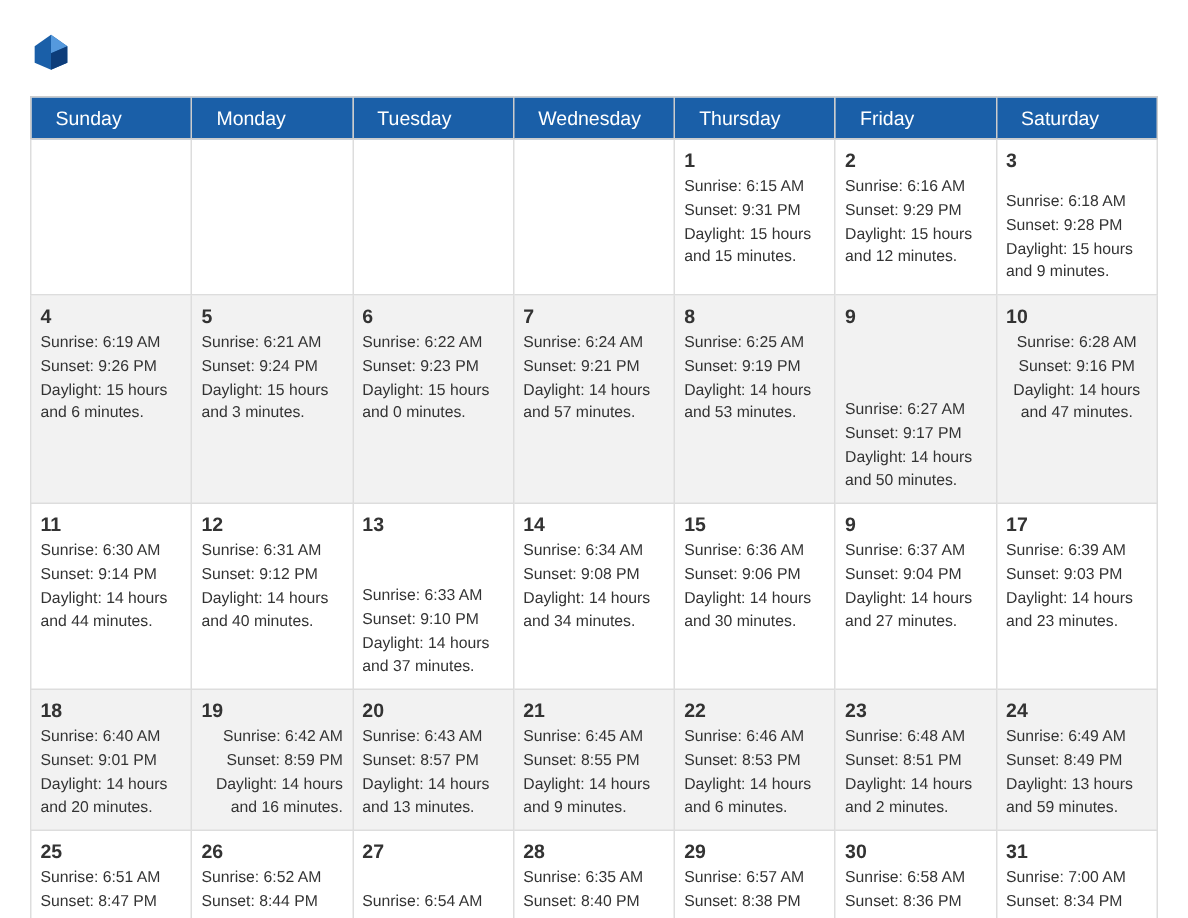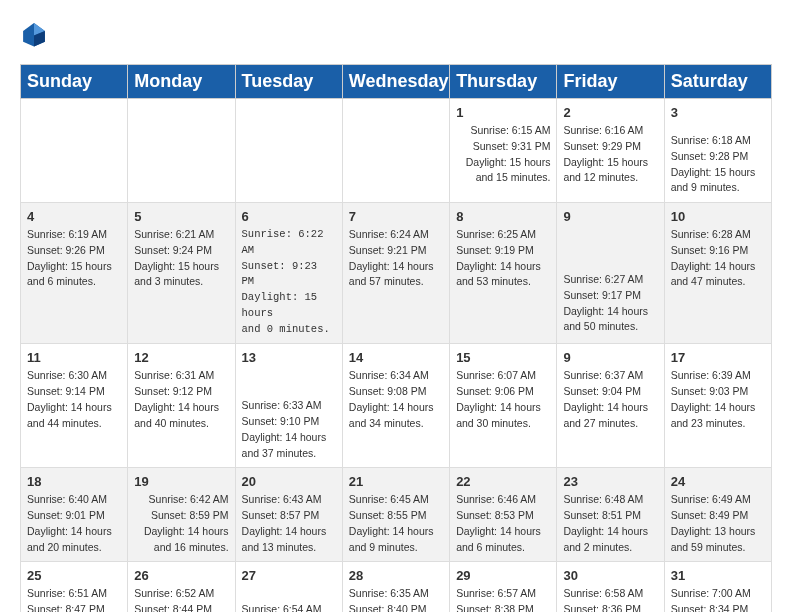--- a/index.html
+++ b/index.html
@@ -54,23 +54,23 @@
     }
     table {
       width: 100%;
       border-collapse: collapse;
       table-layout: fixed;
     }
     thead tr th {
       background: #1a5fa8;
       color: #fff;
       text-align: left;
-      padding: 6px 6px;
-      font-size: 18px;
-      font-weight: bold;
+      padding: 6px 16px;
+      font-size: 13px;
+      font-weight: normal;
       border: 1px solid #ccc;
     }
     tbody tr td {
       vertical-align: top;
       padding: 6px 6px;
       font-size: 11px;
       color: #333;
       border: 1px solid #ddd;
       height: 85px;
       background: #fff;
@@ -127,21 +127,21 @@
       </tr>
   </thead>
   <tbody id="calendar-body">
   <tr>
         <td class="empty-cell"></td>
         <td class="empty-cell"></td>
         <td class="empty-cell"></td>
         <td class="empty-cell"></td>
         <td>
           <span class="day-number">1</span>
-          <div class="day-info" style="white-space: pre-line; text-align: right;">Sunrise: 6:15 AM
+          <div class="day-info" style="white-space: pre-line;">Sunrise: 6:15 AM
 Sunset: 9:31 PM
 Daylight: 15 hours
 and 15 minutes.</div>
         </td>
         <td>
           <span class="day-number">2</span>
           <div class="day-info" style="white-space: pre-line;">Sunrise: 6:16 AM
 Sunset: 9:29 PM
 Daylight: 15 hours
 and 12 minutes.</div>
@@ -164,21 +164,21 @@
         </td>
         <td>
           <span class="day-number">5</span>
           <div class="day-info" style="white-space: pre-line;">Sunrise: 6:21 AM
 Sunset: 9:24 PM
 Daylight: 15 hours
 and 3 minutes.</div>
         </td>
         <td>
           <span class="day-number">6</span>
-          <div class="day-info" style="white-space: pre-line; font-family: Liberation Mono, monospace;">Sunrise: 6:22 AM
+          <div class="day-info" style="white-space: pre-line;">Sunrise: 6:22 AM
 Sunset: 9:23 PM
 Daylight: 15 hours
 and 0 minutes.</div>
         </td>
         <td>
           <span class="day-number">7</span>
           <div class="day-info" style="white-space: pre-line;">Sunrise: 6:24 AM
 Sunset: 9:21 PM
 Daylight: 14 hours
 and 57 minutes.</div>
@@ -192,21 +192,21 @@
         </td>
         <td>
           <span class="day-number">9</span>
           <div class="day-info" style="white-space: pre-line; margin-top: 48px;">Sunrise: 6:27 AM
 Sunset: 9:17 PM
 Daylight: 14 hours
 and 50 minutes.</div>
         </td>
         <td>
           <span class="day-number">10</span>
-          <div class="day-info" style="white-space: pre-line;">Sunrise: 6:28 AM
+          <div class="day-info" style="white-space: pre-line; text-align: center;">Sunrise: 6:28 AM
 Sunset: 9:16 PM
 Daylight: 14 hours
 and 47 minutes.</div>
         </td>
       </tr>
       <tr>
         <td>
           <span class="day-number">11</span>
           <div class="day-info" style="white-space: pre-line;">Sunrise: 6:30 AM
 Sunset: 9:14 PM
@@ -229,21 +229,21 @@
         </td>
         <td>
           <span class="day-number">14</span>
           <div class="day-info" style="white-space: pre-line;">Sunrise: 6:34 AM
 Sunset: 9:08 PM
 Daylight: 14 hours
 and 34 minutes.</div>
         </td>
         <td>
           <span class="day-number">15</span>
-          <div class="day-info" style="white-space: pre-line;">Sunrise: 6:07 AM
+          <div class="day-info" style="white-space: pre-line;">Sunrise: 6:36 AM
 Sunset: 9:06 PM
 Daylight: 14 hours
 and 30 minutes.</div>
         </td>
         <td>
           <span class="day-number">9</span>
           <div class="day-info" style="white-space: pre-line;">Sunrise: 6:37 AM
 Sunset: 9:04 PM
 Daylight: 14 hours
 and 27 minutes.</div>

